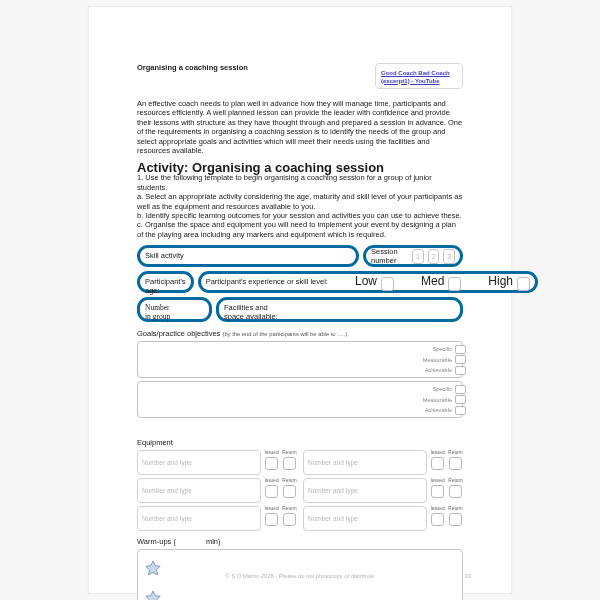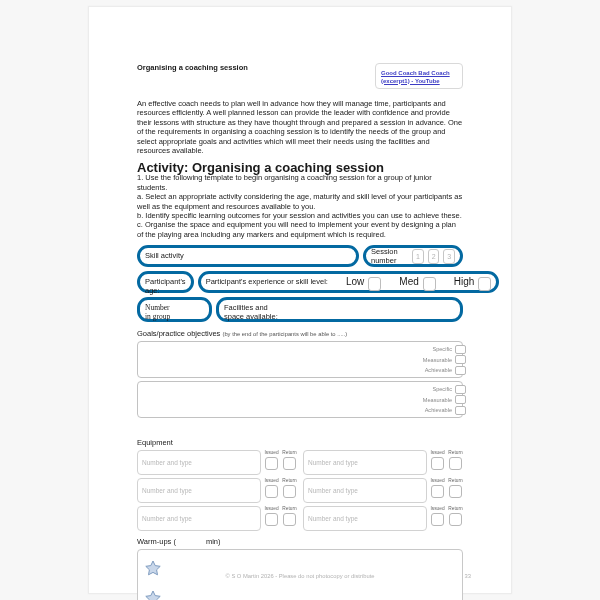--- a/index.html
+++ b/index.html
@@ -56,21 +56,21 @@
 
   .session-box { width:100px; display:flex; align-items:center; gap:4px; }
   .session-label { font-size:7.5px; }
   .numcell {
     width:16px; height:15px; border:1px solid #c6c6c6; border-radius:3px;
     color:#b4b4b4; font-size:7px; display:flex; align-items:center; justify-content:center;
     background:#fff;
   }
   .exp-box { display:flex; gap:4px; }
   .exp-label { font-size:7.5px; white-space:nowrap; }
-  .lvl { font-size:10px; margin-left:2px;padding-left:12px; }
+  .lvl { font-size:12px; margin-left:11px;padding-left:12px; }
   .chk {
     width:13px; height:14px; border:1px solid #bdbdbd; border-radius:3px; background:#fff;
   }
 
   
   .goals { margin-top:7px; }
   .goals-label { font-size:7.5px; line-height:10px; margin-bottom:2px; }
   .goals-sub { font-size:5.8px; color:#555; }
   .goal-box {
     position:relative; border:1px solid #c2c2c2; border-radius:4px; background:#fff;

